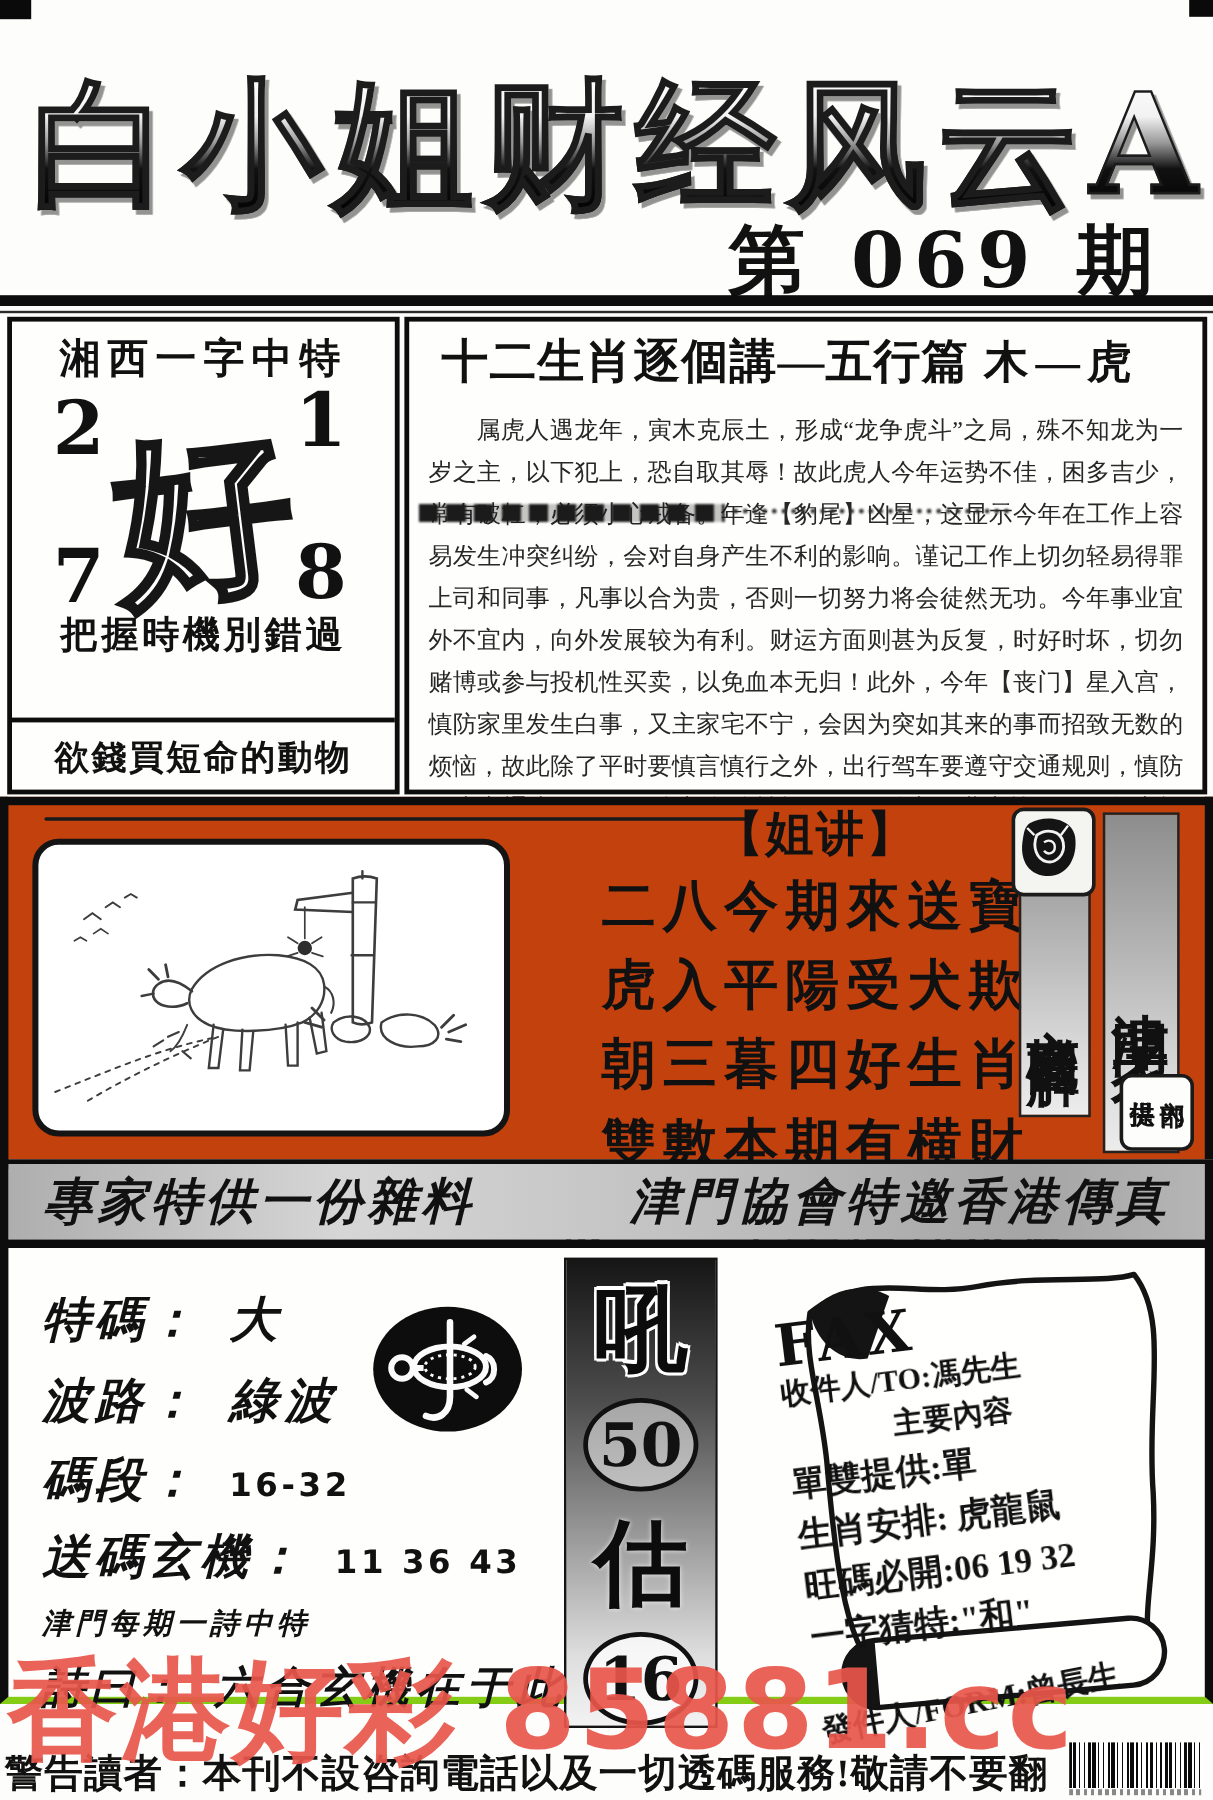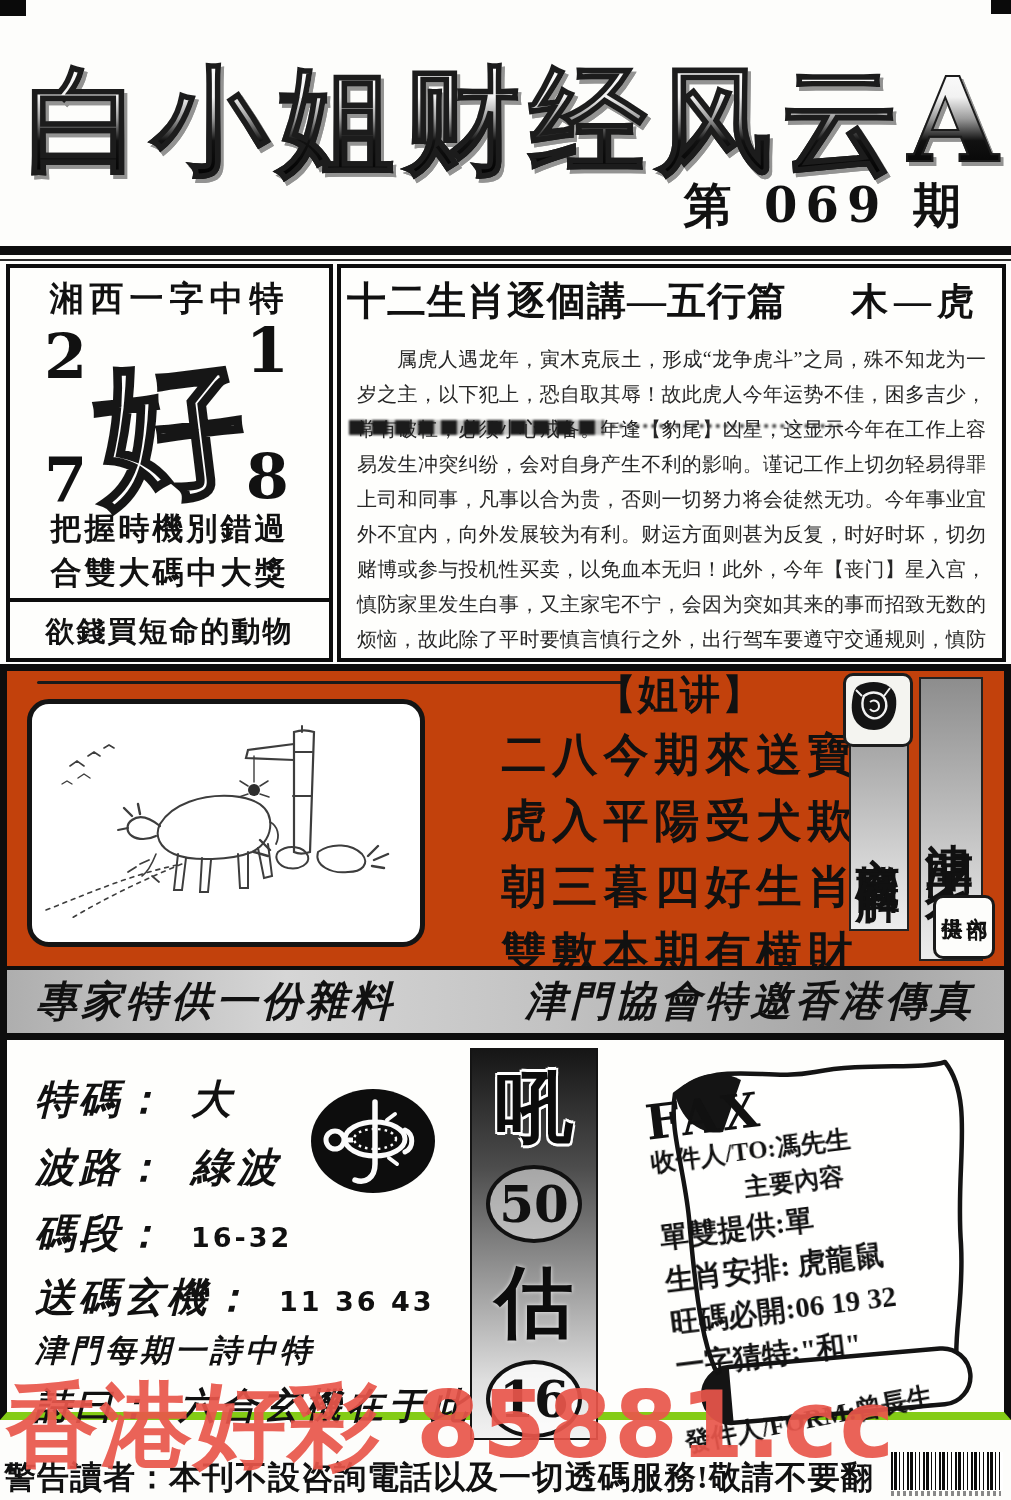--- a/index.html
+++ b/index.html
@@ -10,38 +10,38 @@
 
   
   .corner{background:#0a0a0a;}
 
   
   .big-title{left:26px;top:44px;width:980px;font-size:116px;font-weight:900;letter-spacing:10px;
     font-family:"DejaVu Serif","Liberation Serif",serif;white-space:nowrap;
     background:linear-gradient(to bottom,#ffffff 10%,#f2f2f2 34%,#9a9a9a 48%,#111 62%,#000 90%);
     -webkit-background-clip:text;background-clip:text;color:transparent;
     -webkit-text-stroke:2px #1c1c1c;filter:drop-shadow(3px 4px 0 rgba(60,60,60,.55));}
-  .issue-no{right:42px;top:174px;font-size:48px;font-weight:900;letter-spacing:8px;
+  .issue-no{right:42px;top:174px;font-size:64px;font-weight:900;letter-spacing:8px;
     font-family:"DejaVu Serif",serif;filter:blur(.3px);}
   .rule-thick{left:0;top:246px;width:1011px;height:9px;background:#0d0d0d;}
   .rule-thin{left:0;top:259px;width:1011px;height:2px;background:#2a2a2a;}
 
   
   .box{border:4px solid #0d0d0d;background:#fefefc;}
   .lbx{left:6px;top:264px;width:319px;height:390px;}
   .lbx-head{left:0;top:8px;width:100%;text-align:center;font-size:34px;font-weight:900;letter-spacing:6px;filter:blur(.3px);}
   .corner-num{font-size:62px;font-weight:700;font-family:"DejaVu Serif",serif;filter:blur(.3px);}
   .good-char{left:0;top:64px;width:100%;text-align:center;font-size:148px;font-weight:900;
     color:#fff;-webkit-text-stroke:4px #161616;transform:rotate(-7deg);}
   .slogan{left:0;width:100%;text-align:center;font-size:31px;font-weight:900;letter-spacing:3px;filter:blur(.35px);}
   .lbx-div{left:0;top:330px;width:100%;height:4px;background:#0d0d0d;}
   .lbx-bottom{left:0;top:344px;width:100%;text-align:center;font-size:29px;font-weight:900;letter-spacing:2px;filter:blur(.35px);}
 
   .rbx{left:337px;top:264px;width:661px;height:390px;}
-  .rbx-titlerow{left:0;top:6px;width:100%;display:flex;justify-content:space-between;align-items:baseline;padding:0 6px;box-sizing:border-box;}
+  .rbx-titlerow{left:0;top:6px;width:100%;display:flex;justify-content:flex-start;align-items:baseline;padding:0 27px;box-sizing:border-box;gap:12px;}
   .rbx-title{font-size:39px;font-weight:900;letter-spacing:1px;filter:blur(.4px);}
   .rbx-animal{font-size:37px;font-weight:700;letter-spacing:6px;padding-right:16px;}
   .rbx-body{left:0;top:74px;width:100%;padding:0 16px;box-sizing:border-box;
     font-size:20px;line-height:35px;text-align:justify;text-indent:2em;color:#2b2b2b;
     filter:blur(.55px) contrast(1.05);}
   .smudge-bar{left:8px;top:152px;width:255px;height:15px;
     background:repeating-linear-gradient(90deg,#1b1b1b 0 16px,rgba(27,27,27,.25) 16px 23px);
     filter:blur(1px);}
   .smudge-dots{left:270px;top:156px;width:230px;height:0;border-top:4px dotted #2e2e2e;filter:blur(.8px);}
 
@@ -64,21 +64,21 @@
 
   
   .banner{left:0;top:966px;width:1011px;height:74px;box-sizing:border-box;
     border-left:7px solid #0d0d0d;border-right:7px solid #0d0d0d;border-top:4px solid #0d0d0d;border-bottom:7px solid #0d0d0d;
     background:linear-gradient(to right,#aeaeae,#d6d6d6 28%,#c2c2c2 55%,#a5a5a5 85%,#b5b5b5);
     display:flex;justify-content:space-between;align-items:center;padding:0 29px;}
   .banner-txt{font-size:41px;font-weight:900;font-style:italic;letter-spacing:4px;filter:blur(.4px);}
 
   
   .botbox{left:0;top:1040px;width:1011px;height:380px;box-sizing:border-box;background:#fefefc;
-    border-left:7px solid #0d0d0d;border-right:7px solid #0d0d0d;border-bottom:8px solid #84cc16;}
+    border-left:7px solid #0d0d0d;border-right:7px solid #0d0d0d;border-bottom:6px solid #84cc16;}
   .pred{white-space:nowrap;font-weight:900;font-style:italic;filter:blur(.3px);}
   .pred .lab{font-size:40px;letter-spacing:4px;}
   .pred .val{font-size:40px;letter-spacing:6px;margin-left:24px;}
   .pred .num{font-family:"DejaVu Sans","Liberation Sans",sans-serif;font-style:normal;font-weight:600;font-size:27px;letter-spacing:3px;}
   .roar{left:463px;top:8px;width:128px;height:392px;border:2px solid #141414;box-sizing:border-box;
     background:linear-gradient(to bottom,#161616,#4c4c4c 30%,#9b9b9b 60%,#dedede 85%,#f2f2f2);
     display:flex;flex-direction:column;align-items:center;}
   .roar-char-top{font-size:78px;font-weight:900;color:#0c0c0c;margin-top:6px;
     text-shadow:-2px -2px 0 #fff,2px -2px 0 #fff,-2px 2px 0 #fff,2px 2px 0 #fff,0 3px 0 #fff,0 -3px 0 #fff;}
   .roar-char-bot{font-size:78px;font-weight:900;color:#0c0c0c;margin-top:8px;
@@ -116,21 +116,20 @@
   <div class="abs rule-thin"></div>
 
   <div class="abs box lbx">
     <div class="abs lbx-head">湘西一字中特</div>
     <div class="abs corner-num" style="left:34px;top:52px;">2</div>
     <div class="abs corner-num" style="right:40px;top:46px;">1</div>
     <div class="abs corner-num" style="left:34px;top:176px;">7</div>
     <div class="abs corner-num" style="right:40px;top:172px;">8</div>
     <div class="abs good-char">好</div>
     <div class="abs slogan" style="top:240px;">把握時機別錯過</div>
-    <div class="abs slogan" style="top:284px;">合雙大碼中大獎</div>
     <div class="abs lbx-div"></div>
     <div class="abs lbx-bottom">欲錢買短命的動物</div>
   </div>
 
   <div class="abs box rbx">
     <div class="abs rbx-titlerow">
       <span class="rbx-title">十二生肖逐個講—五行篇</span>
       <span class="rbx-animal">木—虎</span>
     </div>
     <div class="abs rbx-body">属虎人遇龙年，寅木克辰土，形成“龙争虎斗”之局，殊不知龙为一岁之主，以下犯上，恐自取其辱！故此虎人今年运势不佳，困多吉少，常有破杠，必须小心戒备。年逢【豹尾】凶星，这显示今年在工作上容易发生冲突纠纷，会对自身产生不利的影响。谨记工作上切勿轻易得罪上司和同事，凡事以合为贵，否则一切努力将会徒然无功。今年事业宜外不宜内，向外发展较为有利。财运方面则甚为反复，时好时坏，切勿赌博或参与投机性买卖，以免血本无归！此外，今年【丧门】星入宫，慎防家里发生白事，又主家宅不宁，会因为突如其来的事而招致无数的烦恼，故此除了平时要慎言慎行之外，出行驾车要遵守交通规则，慎防发生交通事故；不可参与危险性运动，如登山、潜水等，至于外出旅游，则要做好安全措施，方可减低受伤机会。此外还要特别注意家人健康，尤其要照顾好老人和小孩。</div>
@@ -209,21 +208,21 @@
     <div class="abs pred" style="left:28px;top:100px;">
       <span class="lab">波路：</span><span class="val">綠波</span>
     </div>
     <div class="abs pred" style="left:28px;top:166px;">
       <span class="lab">碼段：</span><span class="val num">16-32</span>
     </div>
     <div class="abs pred" style="left:28px;top:230px;">
       <span class="lab">送碼玄機：</span><span class="val num">11 36 43</span>
     </div>
     <div class="abs pred" style="left:28px;top:288px;font-size:36px;">
-      <span class="lab" style="font-size:31px;">津門每期一詩中特</span>
+      <span class="lab" style="font-size:24px;">津門每期一詩中特</span>
     </div>
     <div class="abs pred" style="left:28px;top:342px;">
       <span class="lab" style="font-size:36px;">詩曰：</span><span class="val" style="font-size:36px;">六合玄機在于此</span>
     </div>
 
     <div class="abs" style="left:302px;top:46px;">
       <svg width="128" height="110" viewBox="0 0 128 110">
         <ellipse cx="64" cy="55" rx="62" ry="52" fill="#0d0d0d"></ellipse>
         <ellipse cx="66" cy="53" rx="30" ry="17" fill="none" stroke="#fbfbfb" stroke-width="5"></ellipse>
         <ellipse cx="66" cy="53" rx="21" ry="10" fill="none" stroke="#fbfbfb" stroke-width="2.4" stroke-dasharray="2.5 4"></ellipse>

